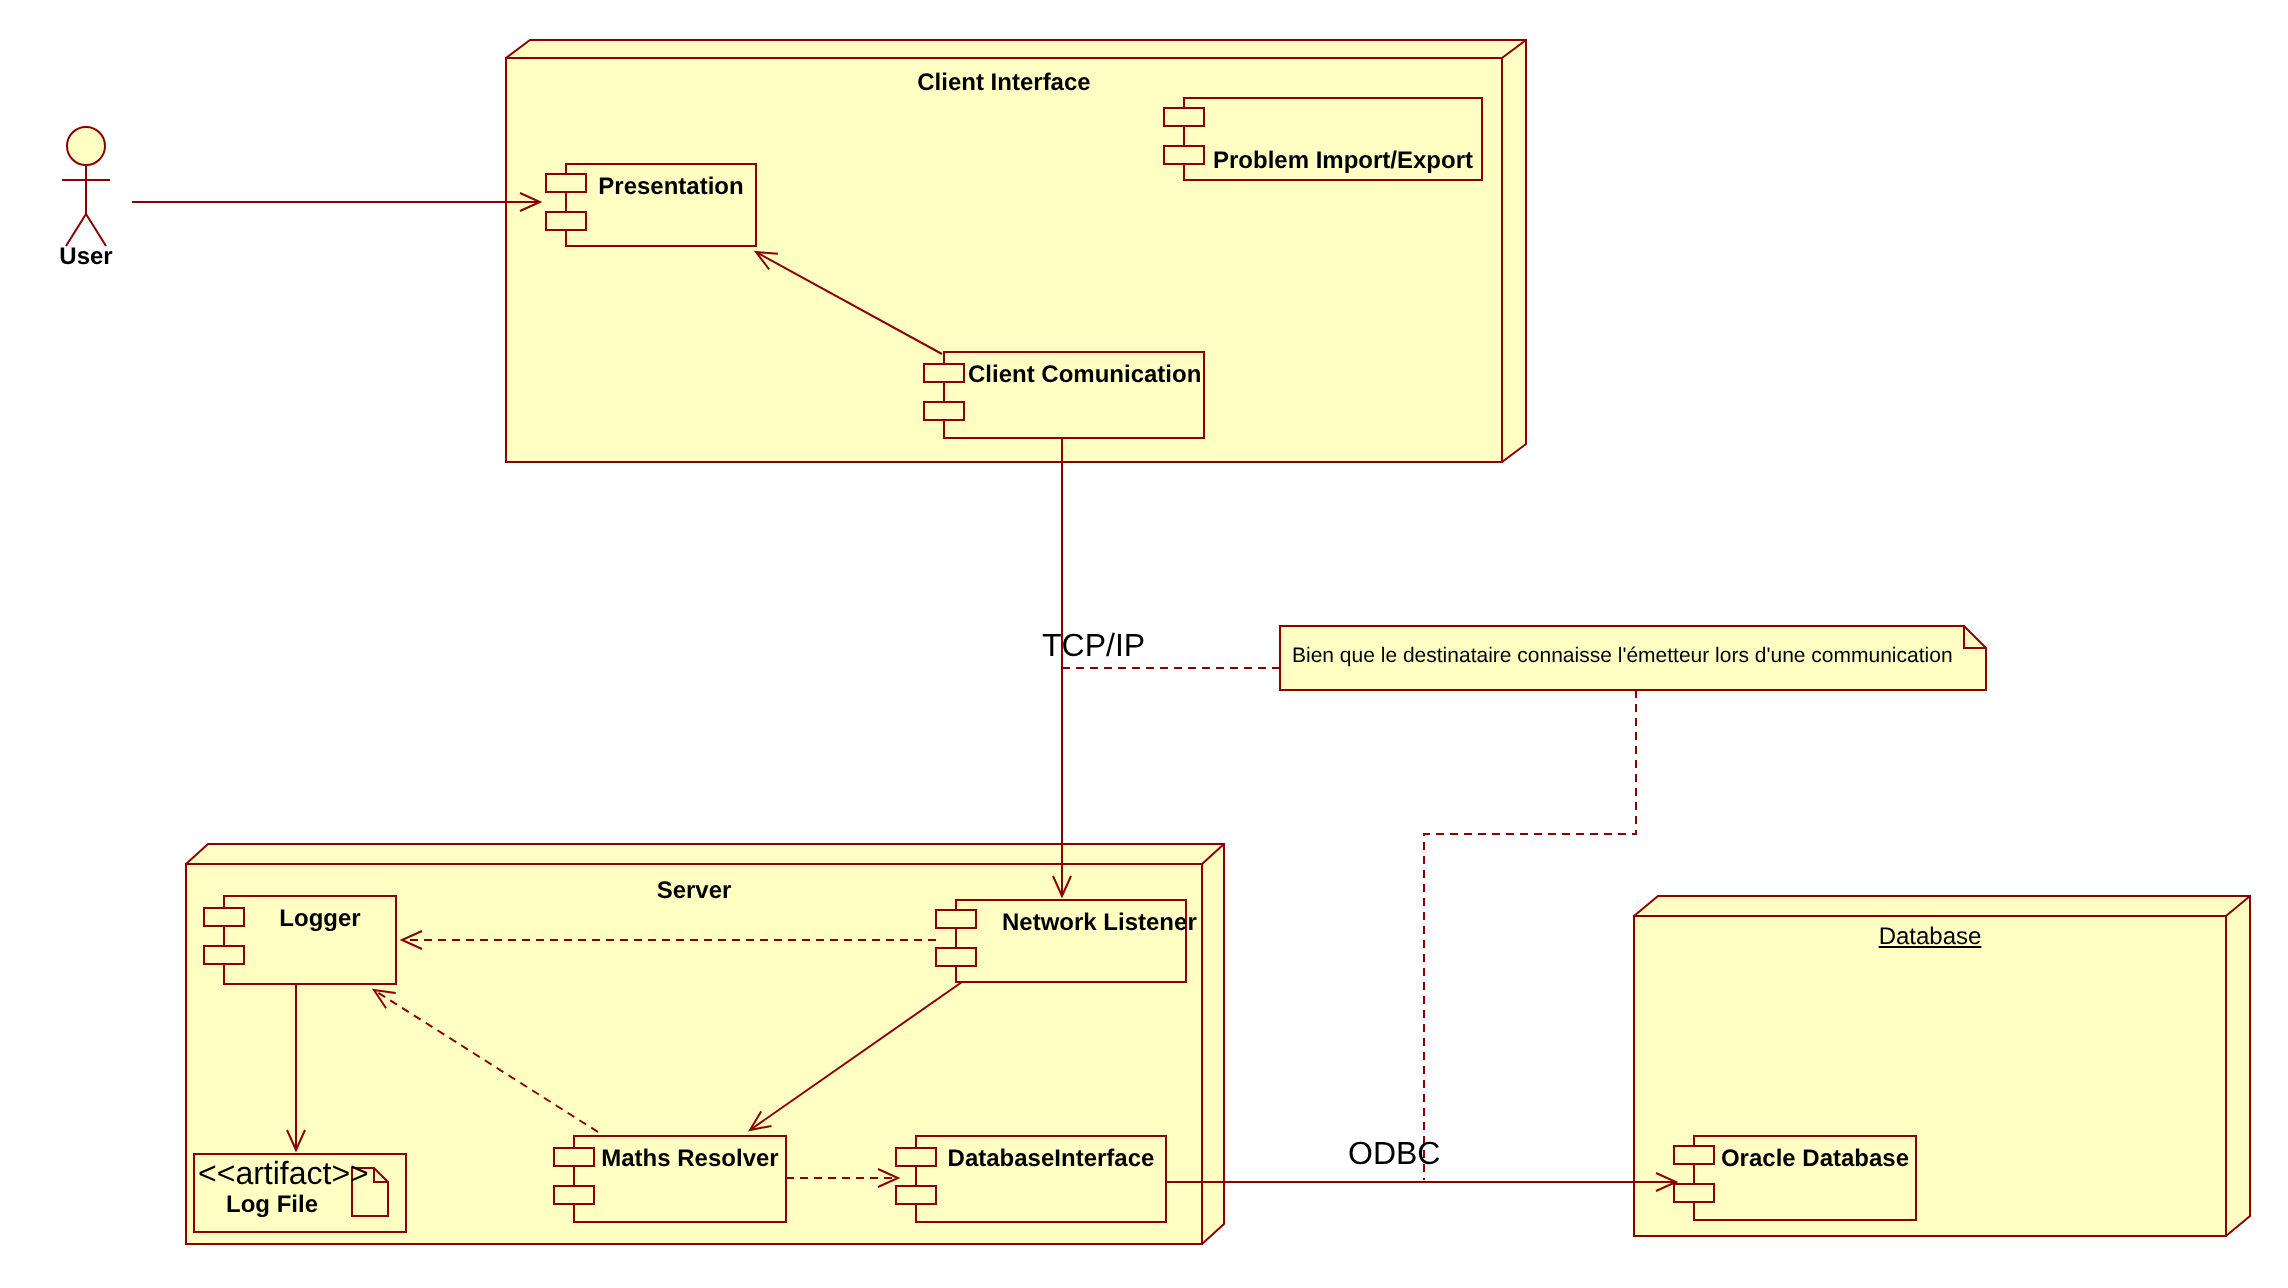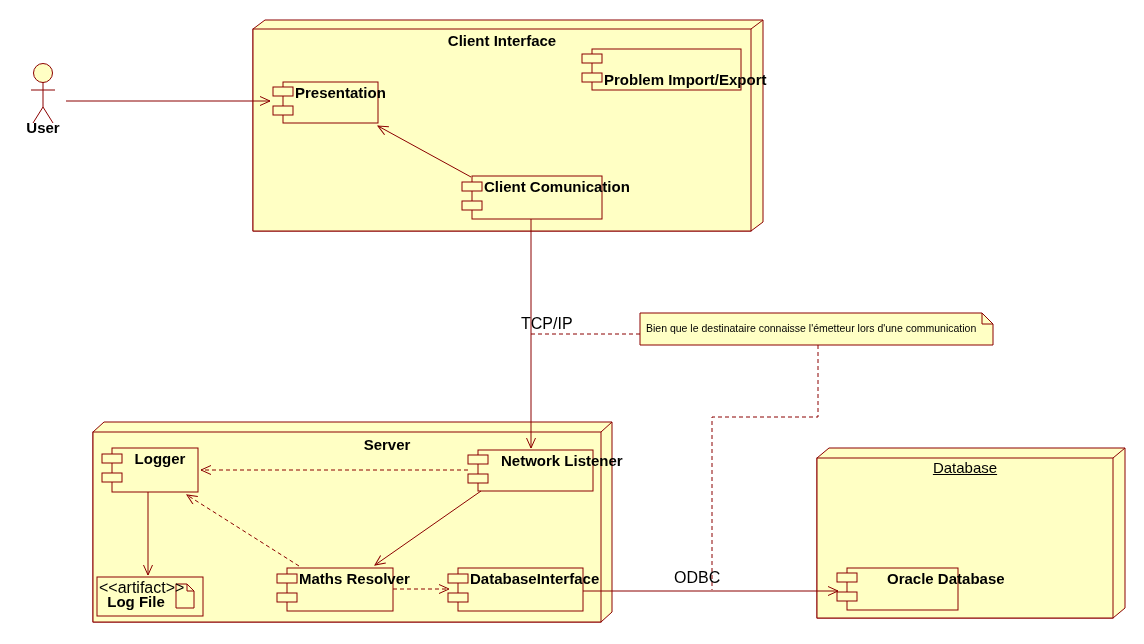--- a/index.html
+++ b/index.html
@@ -2,21 +2,21 @@
 <html style="--bg: #FFFFFF; --fill: #FFFFC4; --border: #8B0000; --text: #000000;"><head>
 <meta charset="utf-8">
 <style>
   :root{
     --bg:#FFFFFF; --fill:#FFFFC4; --border:#8B0000; --text:#000000;
   }
   html,body{margin:0;padding:0;background:#fff;}
   .canvas{position:relative;width:1144px;height:644px;background:var(--bg);
           overflow:hidden;font-family:"Liberation Sans",sans-serif;}
   .canvas svg{position:absolute;left:0;top:0;}
-  .lbl{position:absolute;color:var(--text);font-size:15px;line-height:14px;white-space:nowrap;}
+  .lbl{position:absolute;color:var(--text);font-size:12px;line-height:14px;white-space:nowrap;}
   .bold{font-weight:bold;}
   .small{font-size:16px;line-height:13px;}
   .tiny{font-size:10.5px;line-height:13px;}
   .center{text-align:center;}
   .underline{text-decoration:underline;}
   .s{stroke:var(--border);fill:none;stroke-width:1;}
   .f{fill:var(--fill);stroke:var(--border);stroke-width:1;}
   .dash{stroke-dasharray:4 3;}
 </style>
 </head>
@@ -120,31 +120,31 @@
     <line class="s dash" x1="393" y1="589" x2="449" y2="589" marker-end="url(#oarrow)"></line>
     <line class="s" x1="148" y1="492" x2="148" y2="575" marker-end="url(#oarrow)"></line>
     <line class="s" x1="583" y1="591" x2="838" y2="591" marker-end="url(#oarrow)"></line>
     <line class="s dash" x1="531" y1="334" x2="640" y2="334"></line>
     <polyline class="s dash" points="818,345 818,417 712,417 712,590"></polyline>
   </svg>
 
   <div class="lbl bold" style="left:23px;top:121px;width:40px;text-align:center;">User</div>
 
   <div class="lbl bold center" style="left:253px;top:34px;width:498px;">Client Interface</div>
-  <div class="lbl bold center" style="left:93px;top:438px;width:508px;padding-left:40px;">Server</div>
+  <div class="lbl bold center" style="left:93px;top:438px;width:508px;">Server</div>
   <div class="lbl center underline" style="left:817px;top:461px;width:296px;">Database</div>
 
   <div class="lbl bold center" style="left:295px;top:86px;width:81px;">Presentation</div>
   <div class="lbl bold center" style="left:604px;top:53px;width:135px;margin-top:20px;">Problem Import/Export</div>
   <div class="lbl bold center" style="left:484px;top:180px;width:116px;">Client Comunication</div>
   <div class="lbl bold center" style="left:124px;top:452px;width:72px;">Logger</div>
   <div class="lbl bold center" style="left:490px;top:454px;width:78px;margin-left:11px;">Network Listener</div>
   <div class="lbl bold center" style="left:299px;top:572px;width:92px;">Maths Resolver</div>
   <div class="lbl bold center" style="left:470px;top:572px;width:111px;">DatabaseInterface</div>
-  <div class="lbl bold center" style="left:859px;top:572px;width:97px;padding-left:28px;">Oracle Database</div>
+  <div class="lbl bold center" style="left:859px;top:572px;width:97px;">Oracle Database</div>
 
   <div class="lbl small center" style="left:99px;top:581px;width:74px;">&lt;&lt;artifact&gt;&gt;</div>
   <div class="lbl bold center" style="left:99px;top:595px;width:74px;">Log File</div>
 
   <div class="lbl small" style="left:521px;top:317px;">TCP/IP</div>
   <div class="lbl small" style="left:674px;top:571px;">ODBC</div>
 
   <div class="lbl tiny" style="left:646px;top:322px;">Bien que le destinataire connaisse l'émetteur lors d'une communication</div>
 
 </div>

